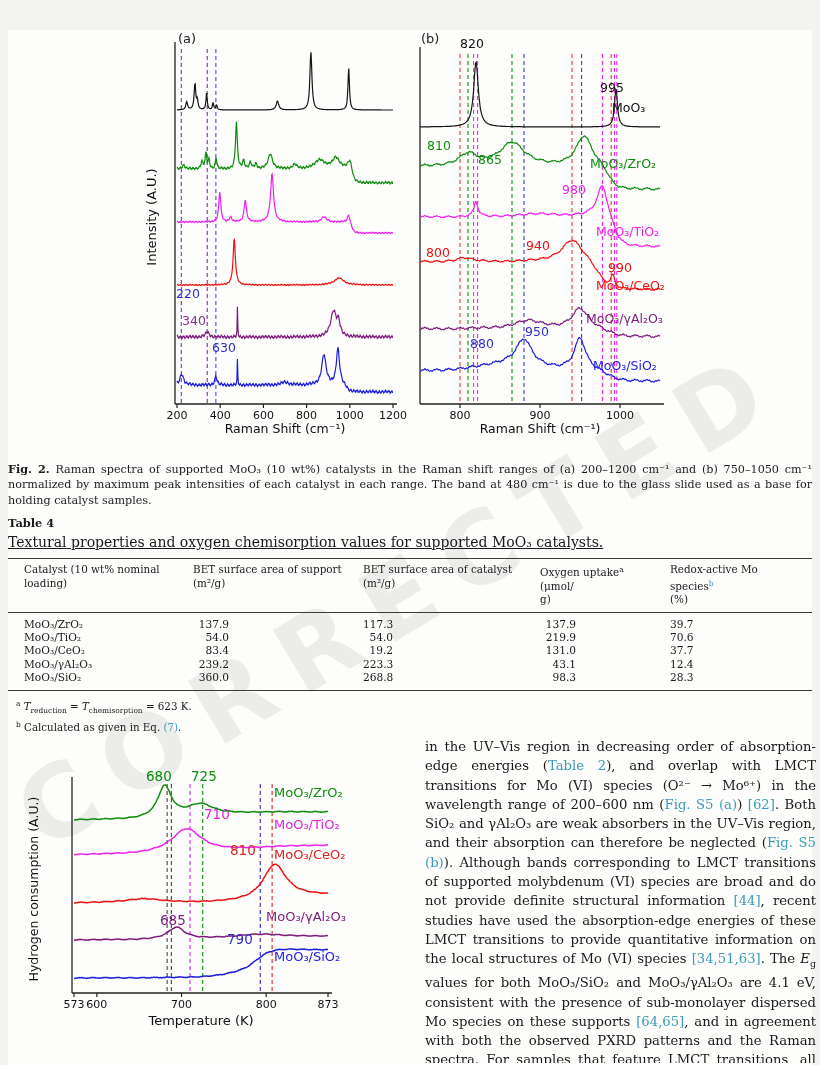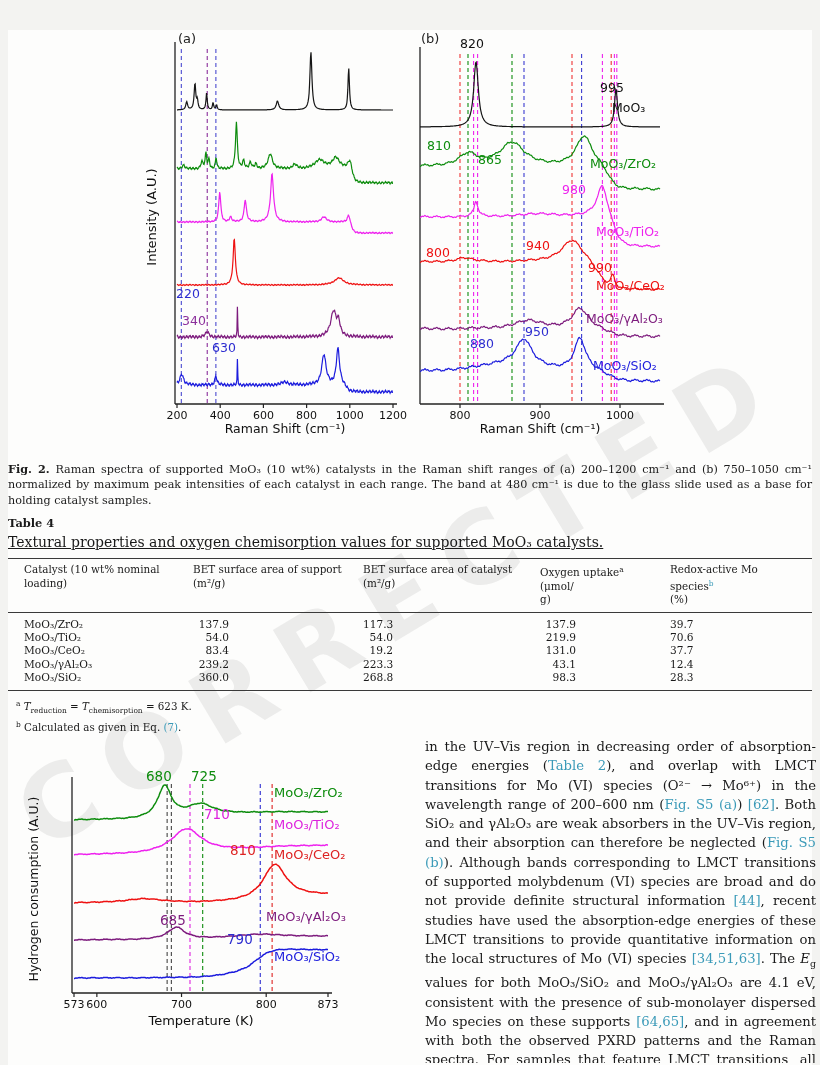--- a/index.html
+++ b/index.html
@@ -111,21 +111,21 @@
         <div class="chart-label" style="left: 452px; top: 6px; color: rgb(17, 17, 17);">820</div>
         <div class="chart-label" style="left: 592px; top: 50px; color: rgb(17, 17, 17);">995</div>
         <div class="chart-label" style="left: 604px; top: 70px; color: rgb(17, 17, 17);">MoO₃</div>
         <div class="chart-label" style="left: 419px; top: 108px; color: rgb(13, 140, 13);">810</div>
         <div class="chart-label" style="left: 470px; top: 122px; color: rgb(13, 140, 13);">865</div>
         <div class="chart-label" style="left: 582px; top: 126px; color: rgb(13, 140, 13);">MoO₃/ZrO₂</div>
         <div class="chart-label" style="left: 554px; top: 152px; color: rgb(238, 34, 238);">980</div>
         <div class="chart-label" style="left: 588px; top: 194px; color: rgb(238, 34, 238);">MoO₃/TiO₂</div>
         <div class="chart-label" style="left: 418px; top: 215px; color: rgb(238, 17, 17);">800</div>
         <div class="chart-label" style="left: 518px; top: 208px; color: rgb(238, 17, 17);">940</div>
-        <div class="chart-label" style="left: 580px; top: 230px; color: rgb(238, 17, 17);">990</div>
+        <div class="chart-label" style="left: 600px; top: 230px; color: rgb(238, 17, 17);">990</div>
         <div class="chart-label" style="left: 588px; top: 248px; color: rgb(238, 17, 17);">MoO₃/CeO₂</div>
         <div class="chart-label" style="left: 578px; top: 281px; color: rgb(125, 27, 125);">MoO₃/γAl₂O₃</div>
         <div class="chart-label" style="left: 517px; top: 294px; color: rgb(45, 45, 208);">950</div>
         <div class="chart-label" style="left: 462px; top: 306px; color: rgb(45, 45, 208);">880</div>
         <div class="chart-label" style="left: 585px; top: 328px; color: rgb(28, 28, 221);">MoO₃/SiO₂</div>
         <div class="axis-text" style="left: 413px; top: 0px; color: rgb(34, 34, 34); font-size: 13px;">(b)</div>
         <div class="axis-text" style="left: 412px; top: 391px; color: rgb(17, 17, 17); font-size: 12.5px; width: 240px; text-align: center; white-space: normal;">Raman Shift (cm⁻¹)</div>
       </div>
   </div>
 

